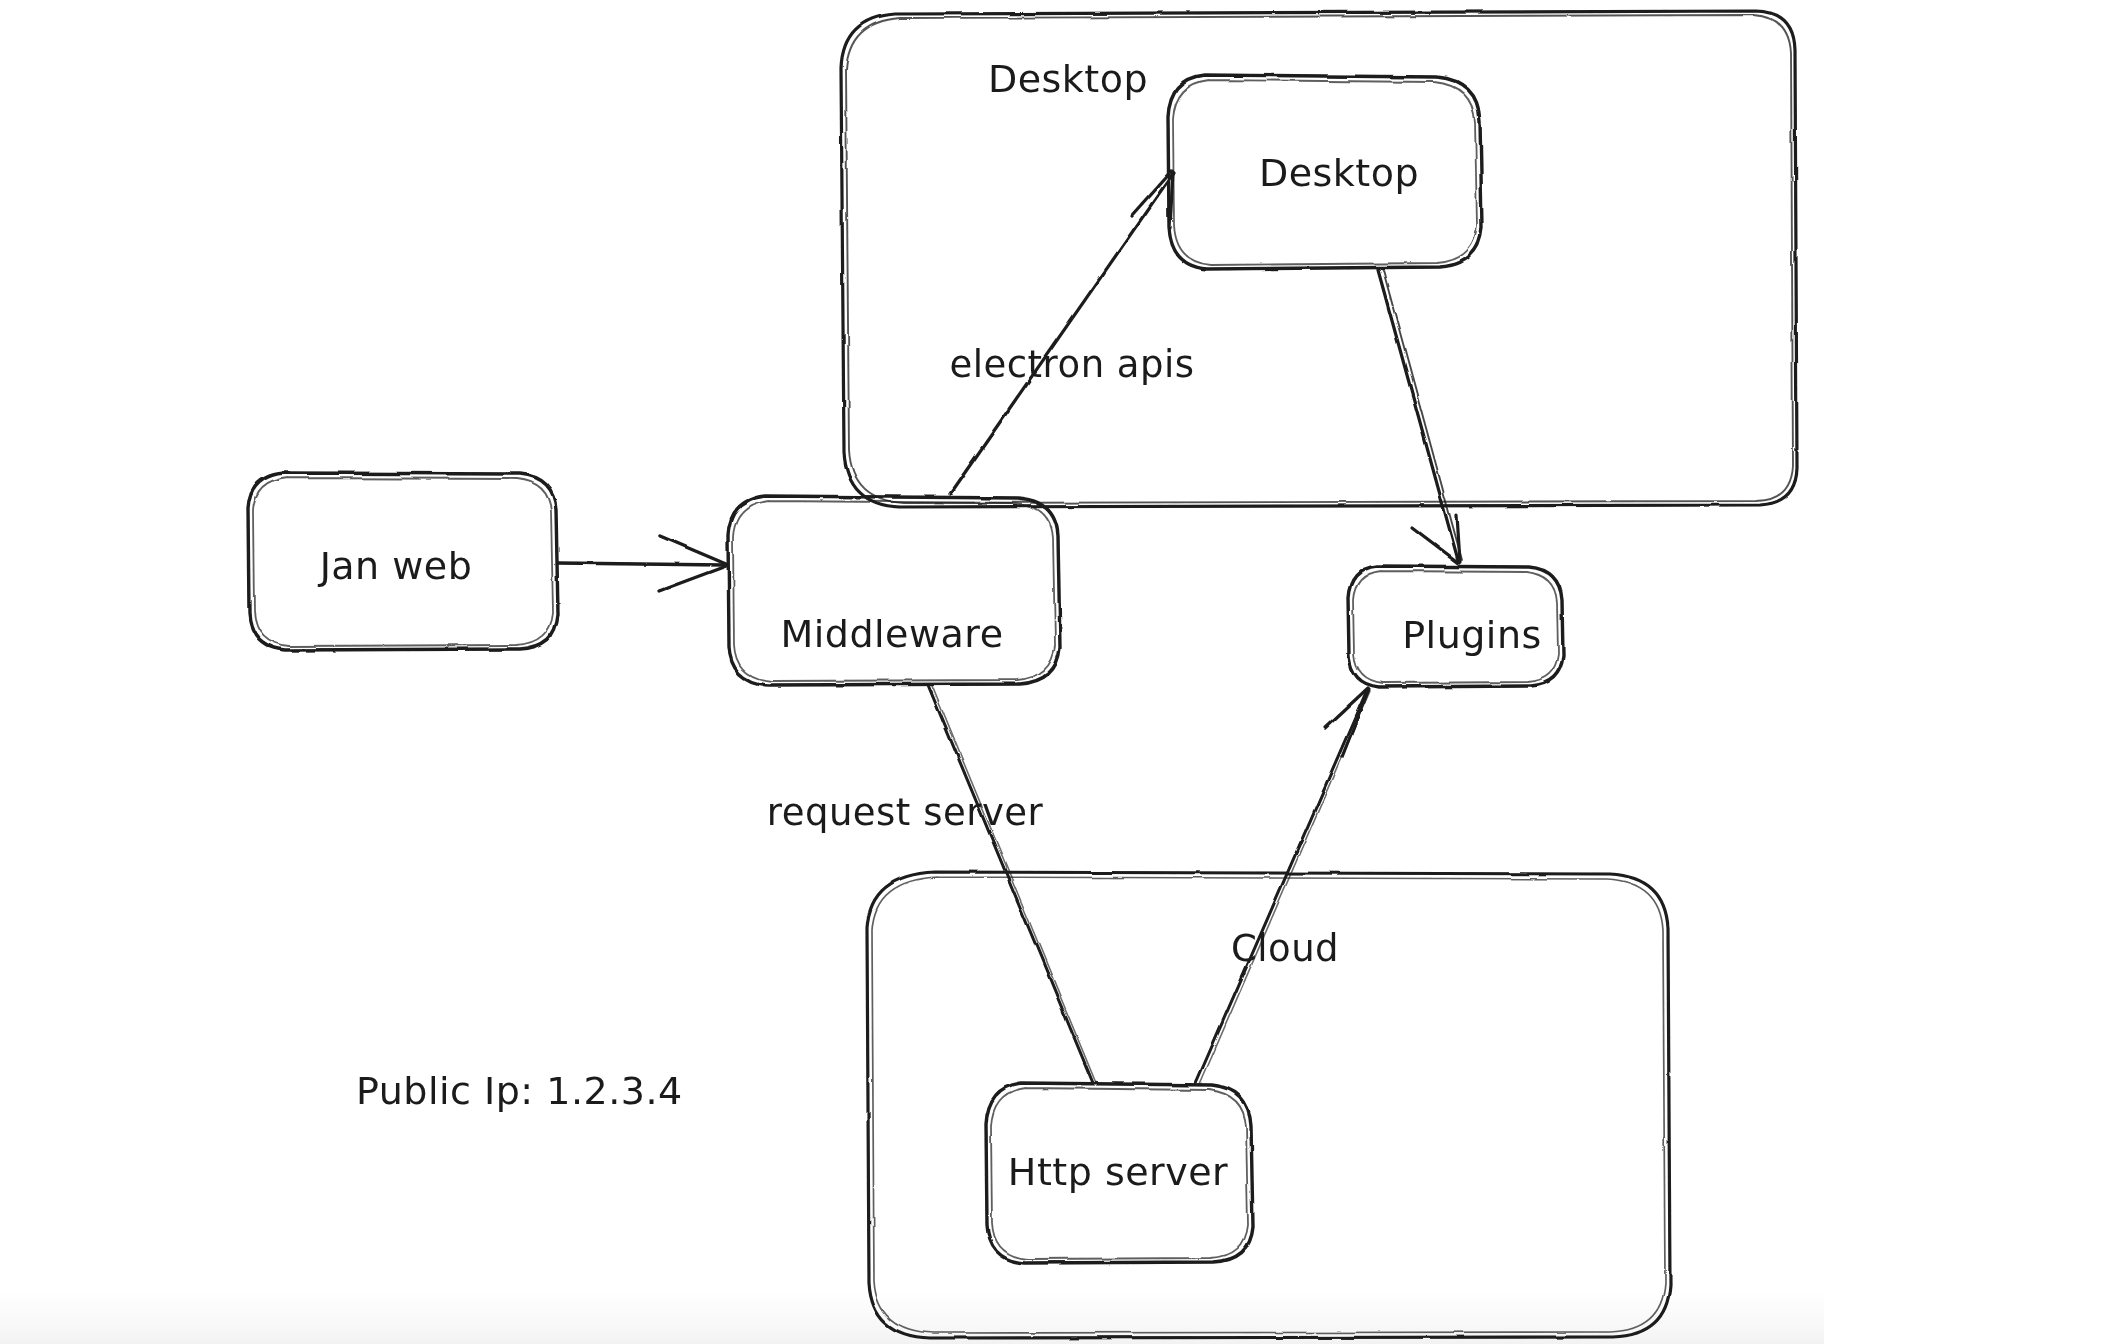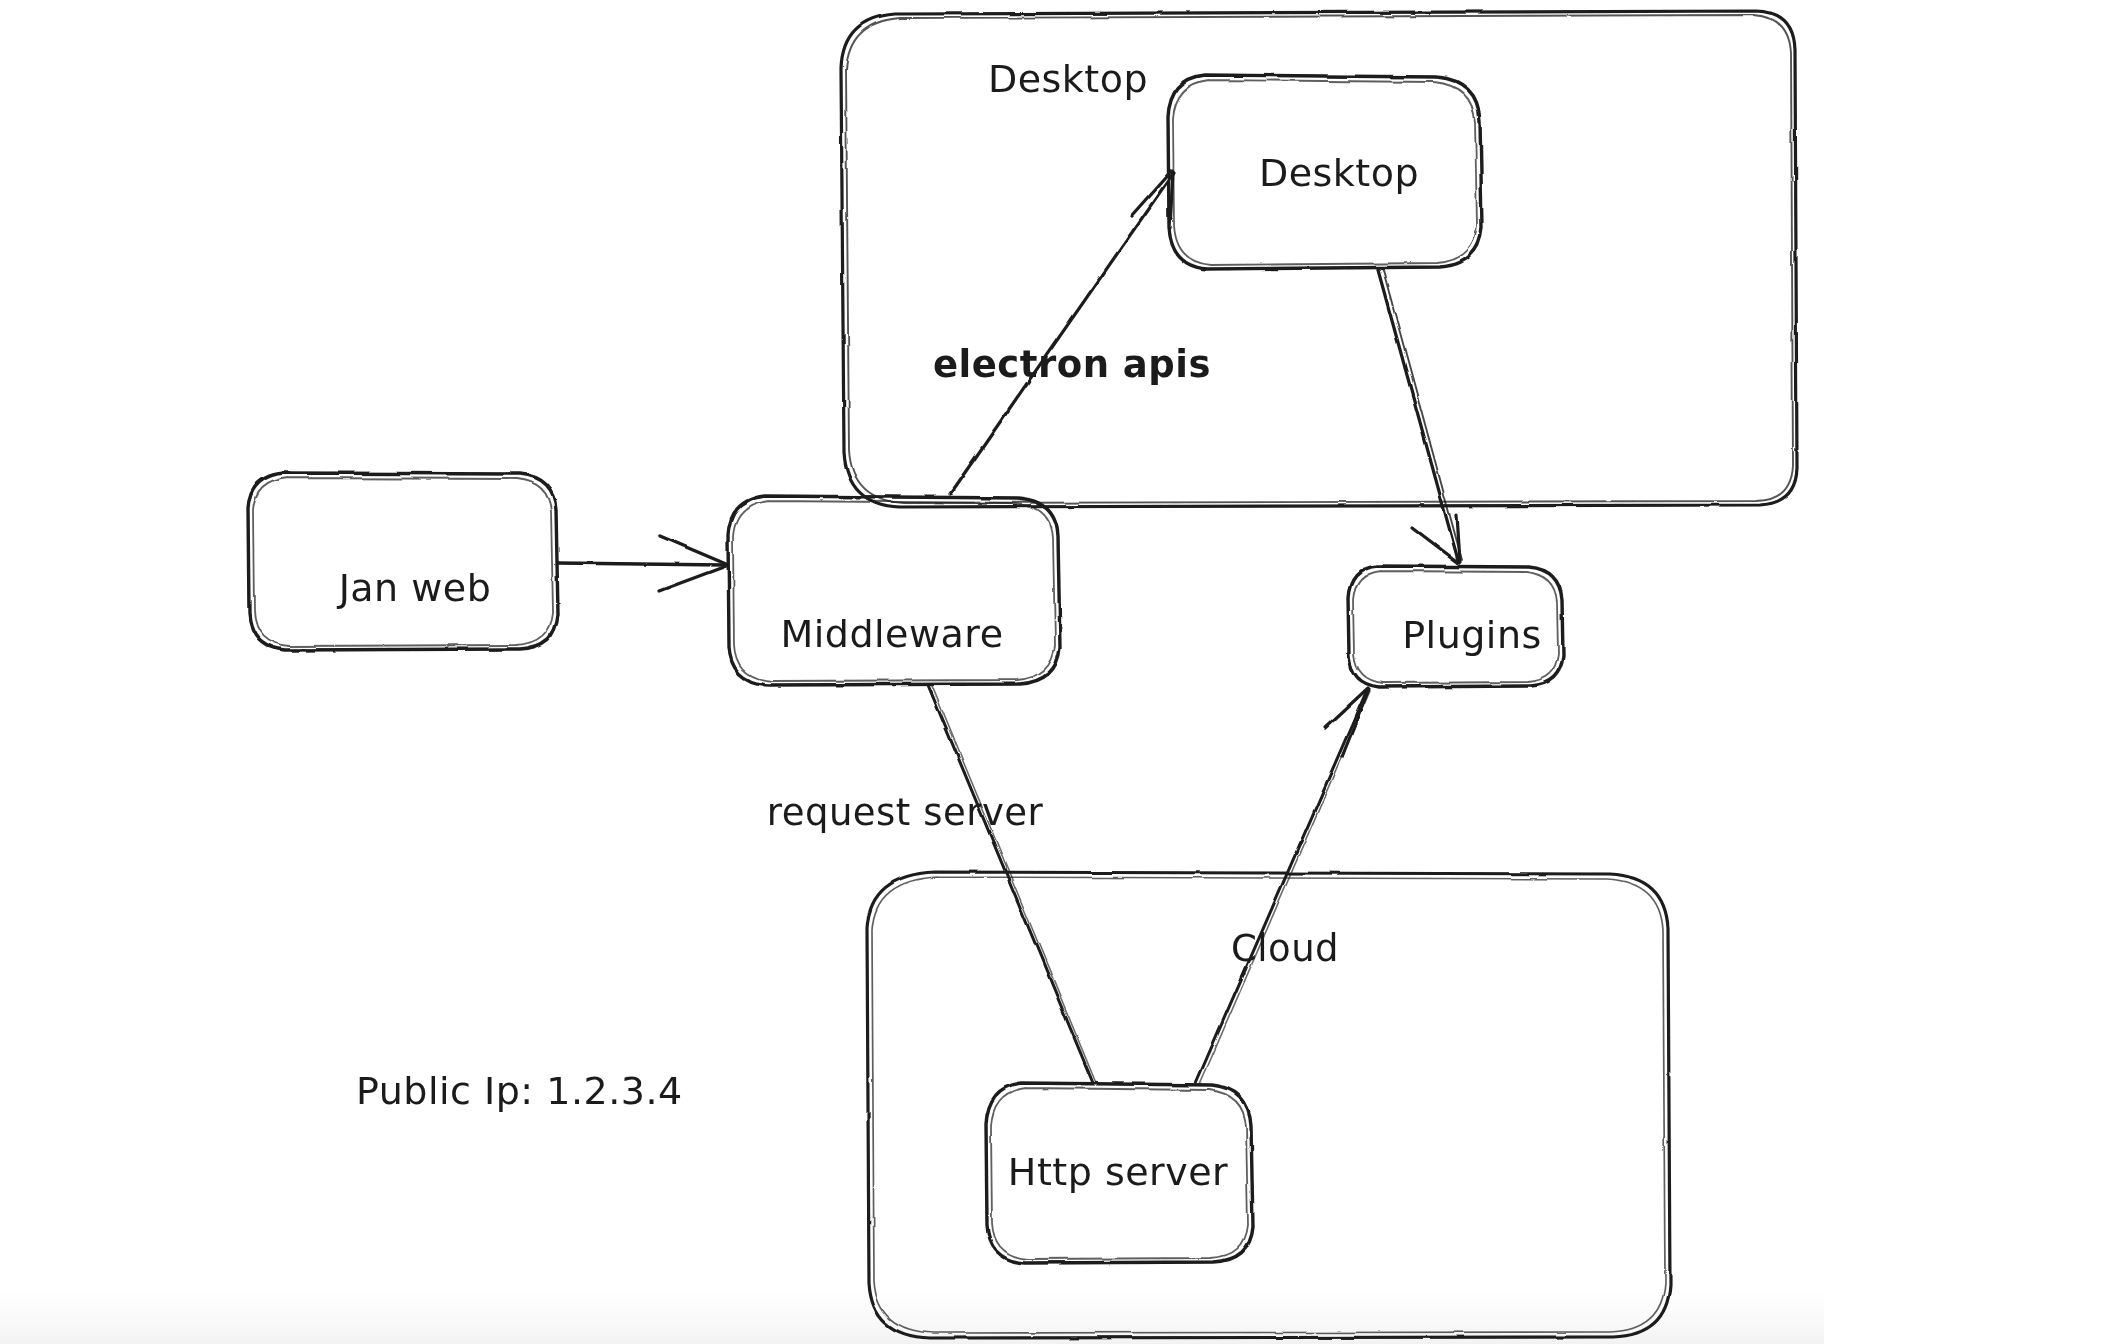--- a/index.html
+++ b/index.html
@@ -148,31 +148,31 @@
         <path d="M 1200 1084 L 1370 691" stroke-width="1.6" opacity="0.65"></path>
         <path d="M 1325 728 L 1368 688" stroke-width="3.2"></path>
         <path d="M 1342 757 L 1369 689" stroke-width="3.2"></path>
       </g>
 
     </g>
   </svg>
 
   <div class="lbl group-label" style="left:1068px; top:79px;">Desktop</div>
 
-  <div class="lbl node-label" style="left:415px; top:566px;margin-top:22px;">Jan web</div>
+  <div class="lbl node-label" style="left:396px; top:566px;">Jan web</div>
 
   <div class="lbl node-label" style="left:892px; top:634px;">Middleware</div>
 
   <div class="lbl node-label" style="left:1339px; top:173px;">Desktop</div>
 
   <div class="lbl node-label" style="left:1472px; top:635px;text-align:right;">Plugins</div>
 
   <div class="lbl node-label" style="left:1118px; top:1172px;">Http server</div>
 
-  <div class="lbl edge-label" style="left:1072px; top:364px;font-weight:bold;">electron apis</div>
+  <div class="lbl edge-label" style="left:1072px; top:364px;">electron apis</div>
 
   <div class="lbl edge-label" style="left:905px; top:812px;">request server</div>
 
   <div class="lbl edge-label" style="left:1285px; top:948px;">Cloud</div>
 
   <div class="lbl note-label" style="left:356px; top:966px;">
     <div>Public Ip: 1.2.3.4</div>
   </div>
 
 </div>

